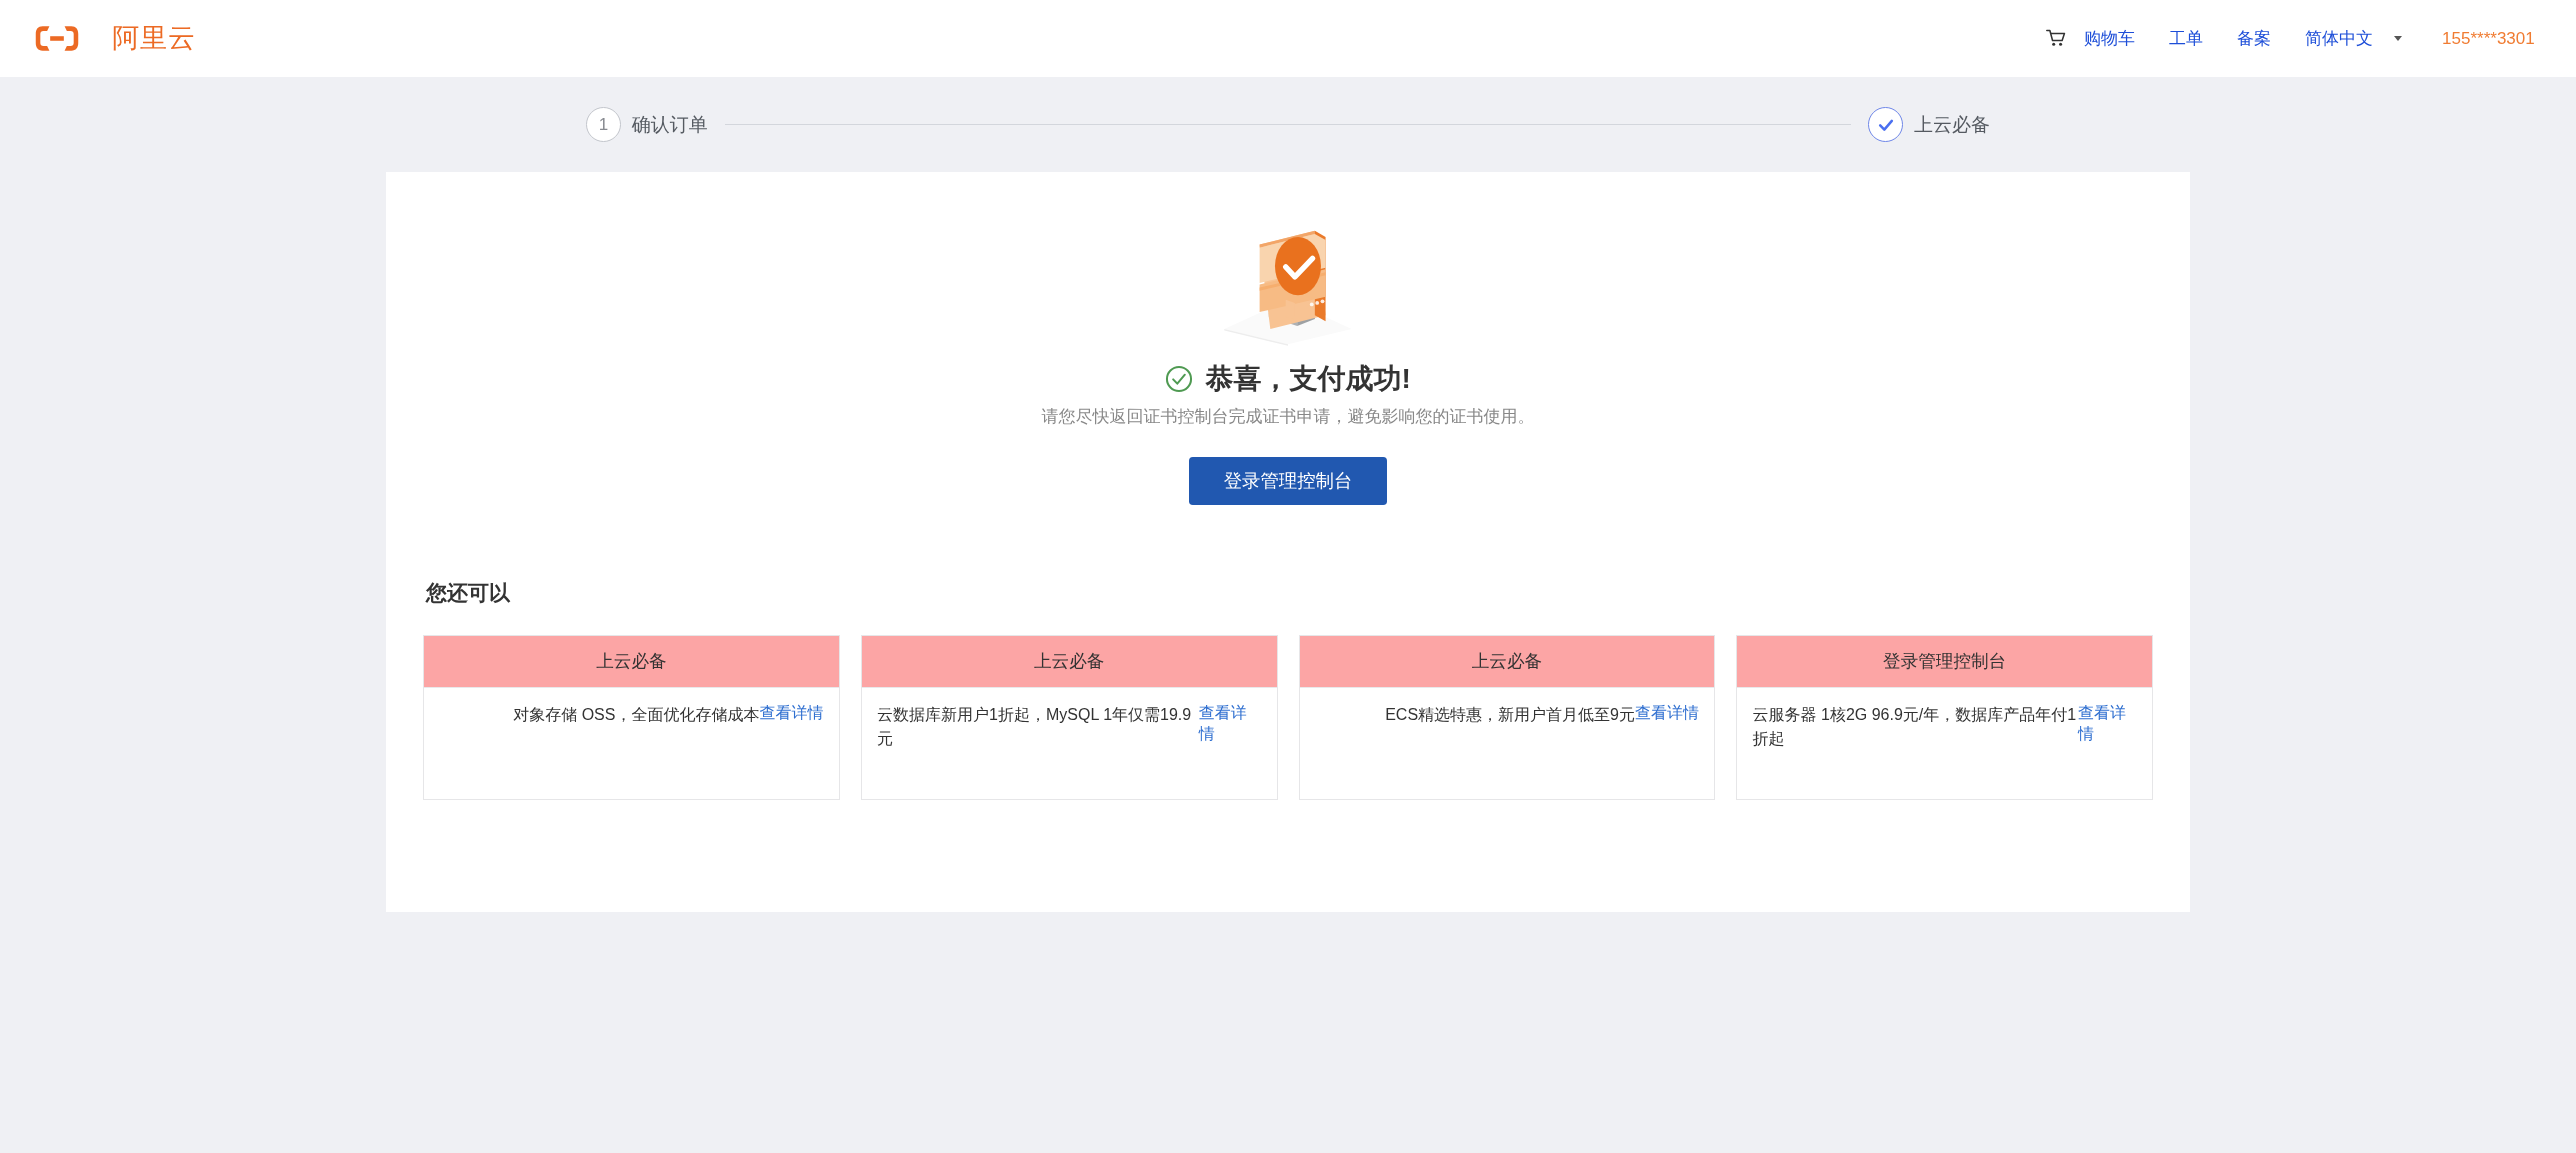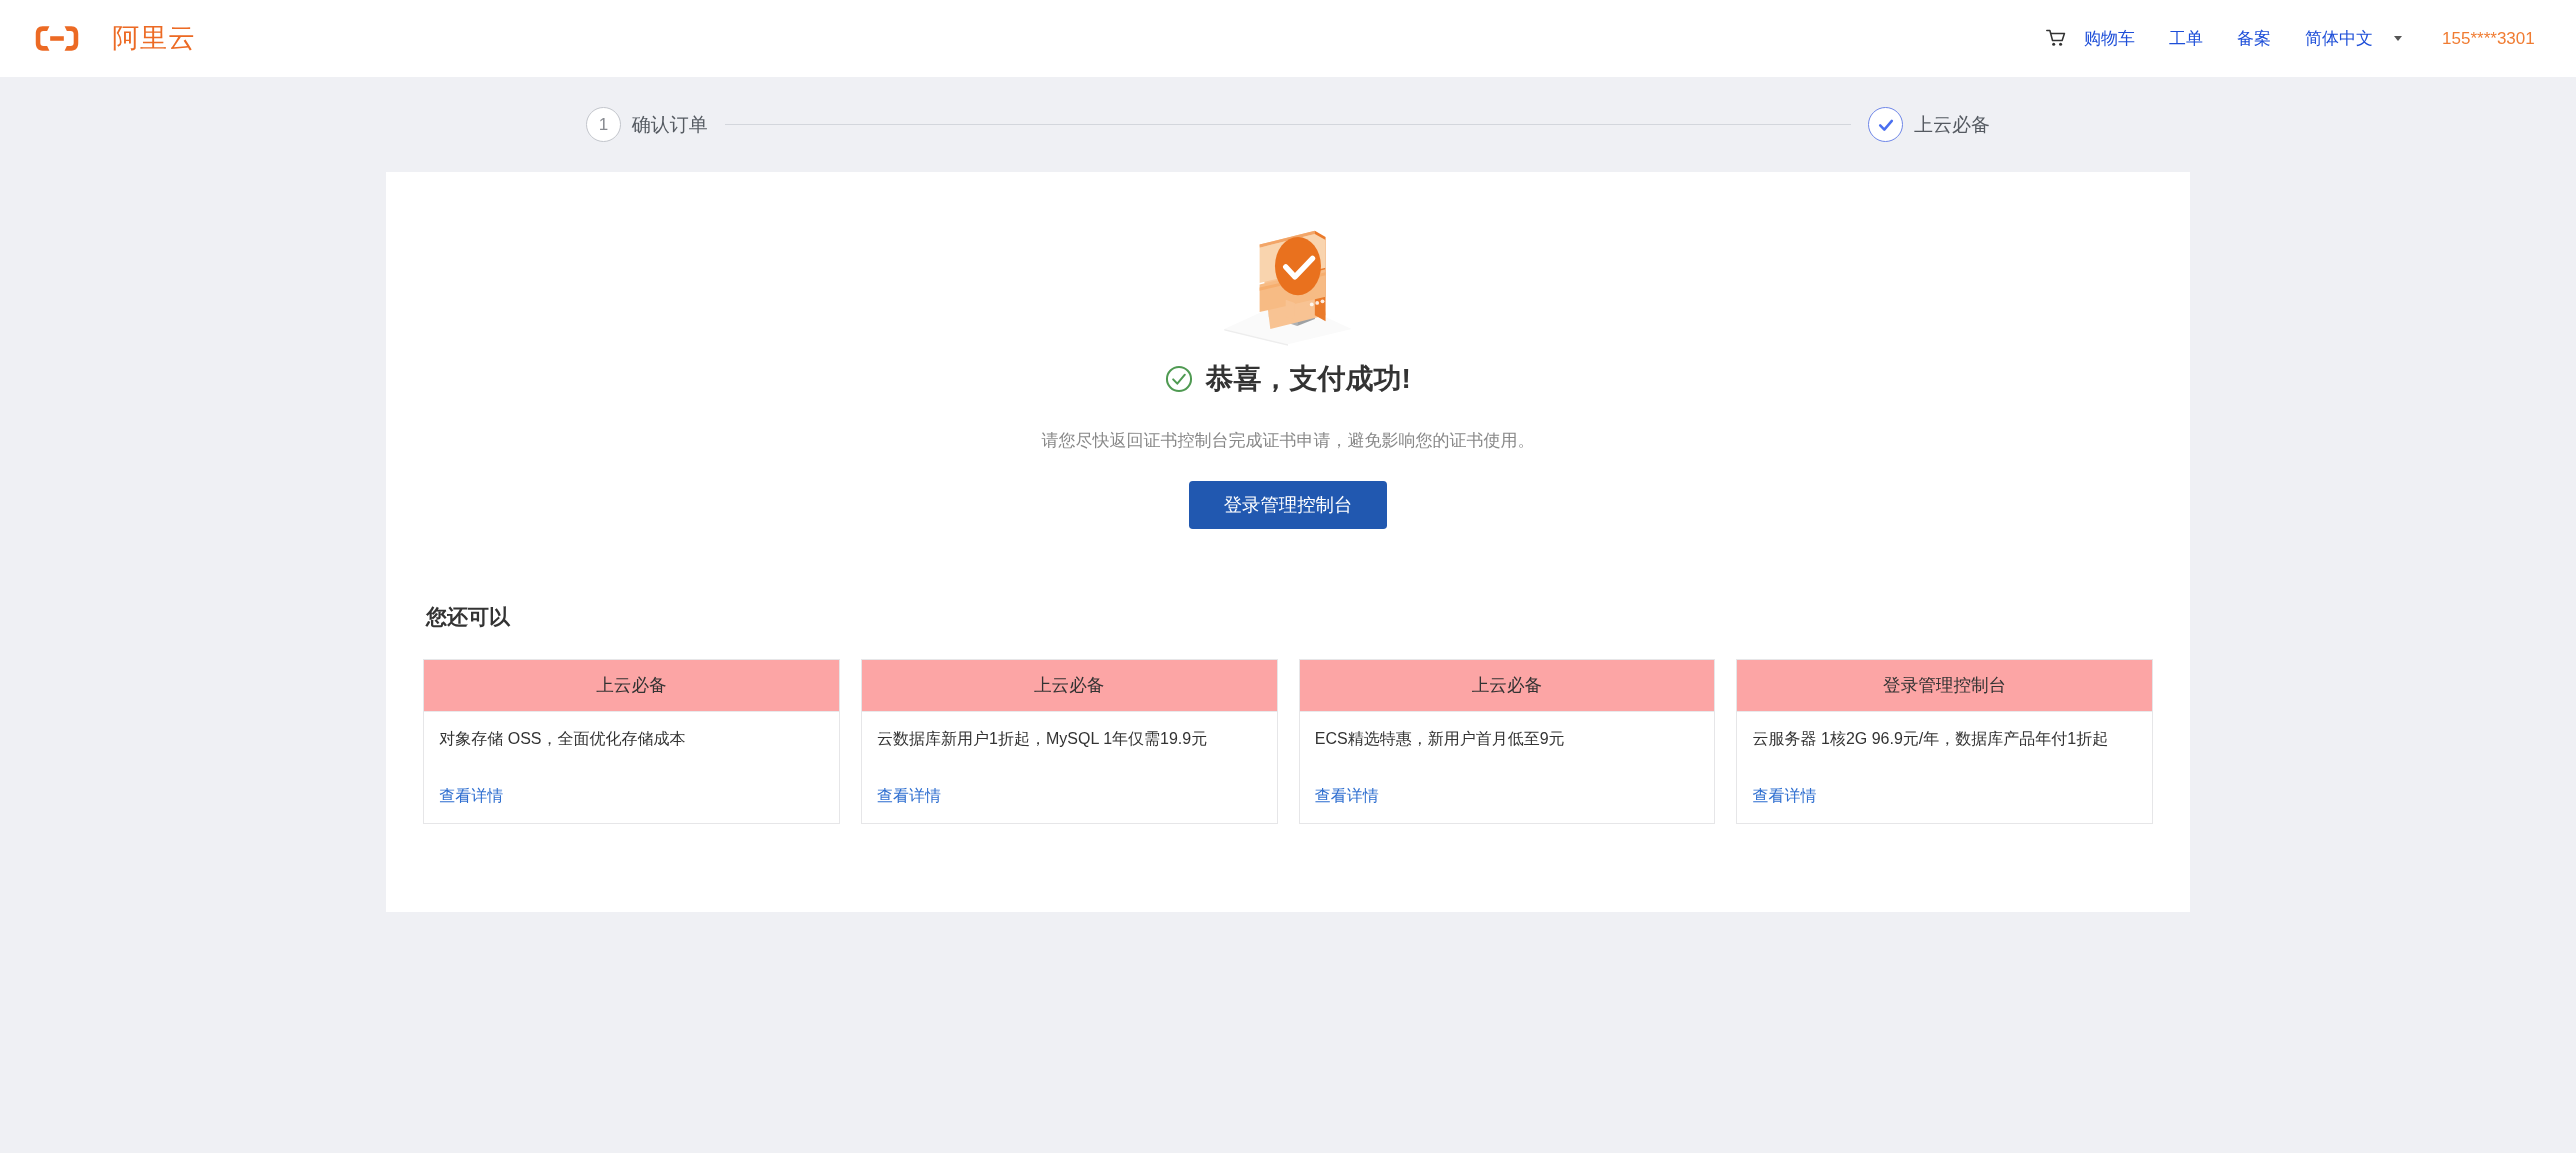--- a/index.html
+++ b/index.html
@@ -150,21 +150,21 @@
     display: block;
   }
   .result-title {
     display: flex;
     align-items: center;
     justify-content: center;
     gap: 12.3px;
     font-size: 28px;
     color: #333333;
     font-weight: 600;
-    margin-bottom: 31px;
+    margin-bottom: 7px;
   }
   .check-green {
     width: 28px;
     height: 28px;
     display: block;
   }
   .result-sub {
     font-size: 17px;
     color: #888888;
     margin-bottom: 29px;
@@ -213,22 +213,22 @@
     display: flex;
     align-items: center;
     justify-content: center;
     font-size: 17.6px;
     color: #333333;
   }
   .card-body {
     padding: 15.3px 15.3px 0 15.3px;
     flex: 1 1 auto;
     display: flex;
-    flex-direction: column;
-    justify-content: space-between;
+    flex-direction: row;
+    justify-content: flex-end;
   }
   .card-desc {
     font-size: 16px;
     color: #333333;
     line-height: 1.5;
   }
   .card-link {
     font-size: 16px;
     color: #2f6fd0;
     text-decoration: none;

